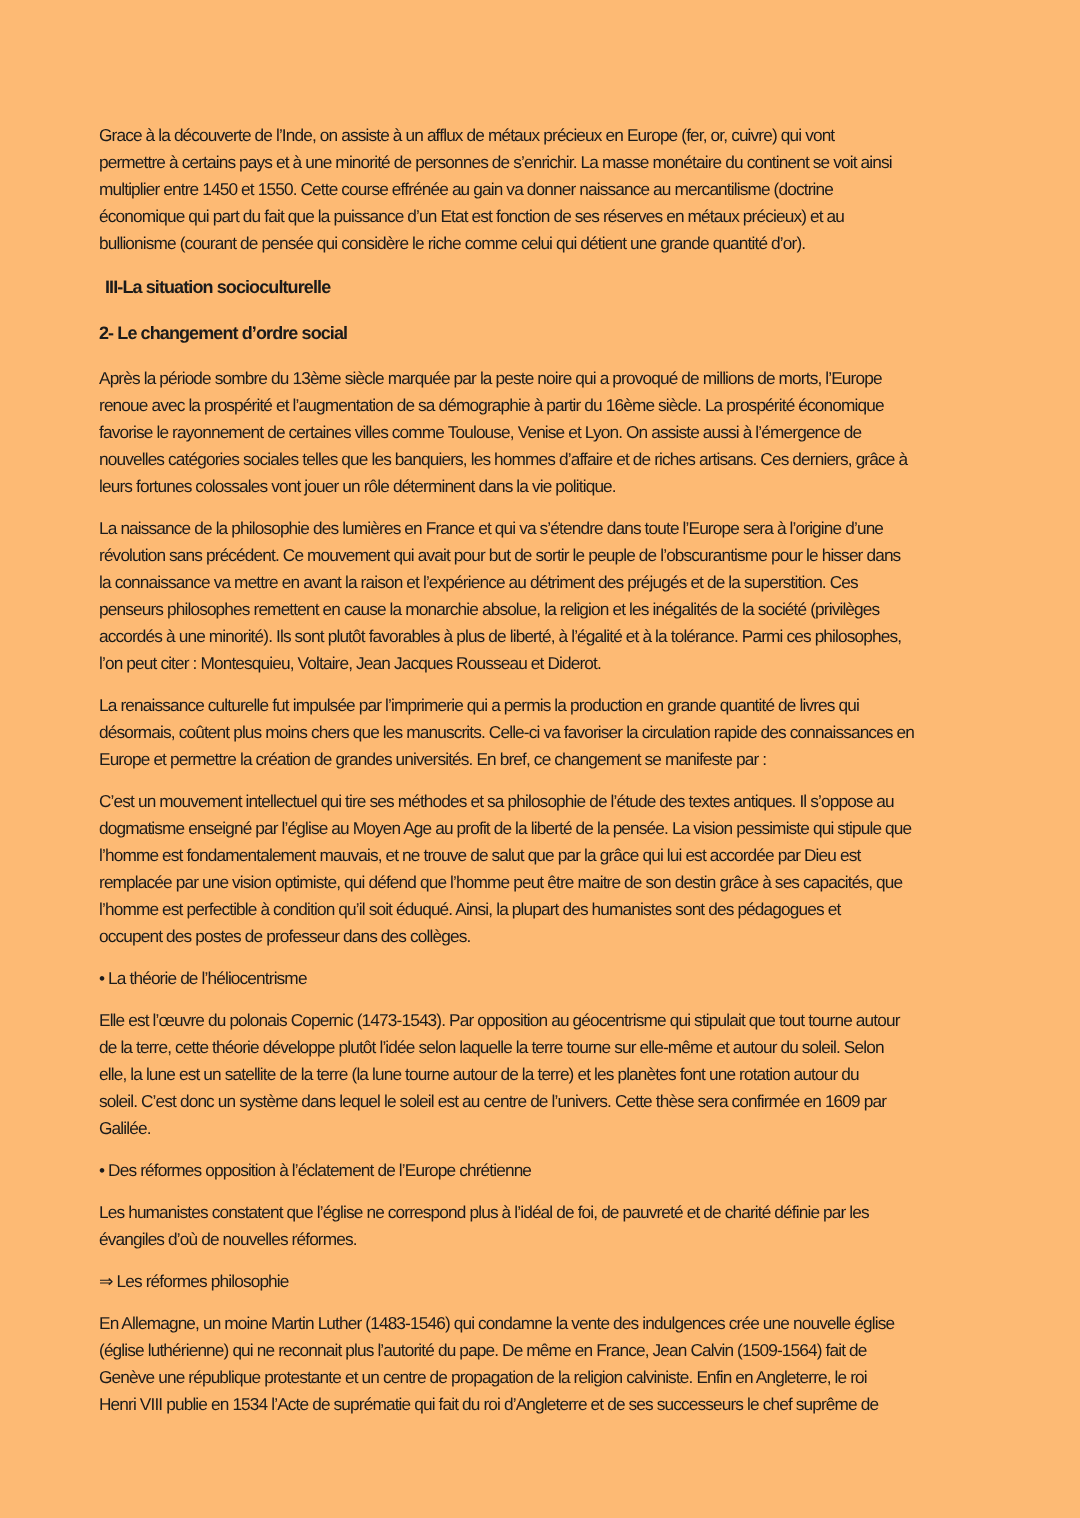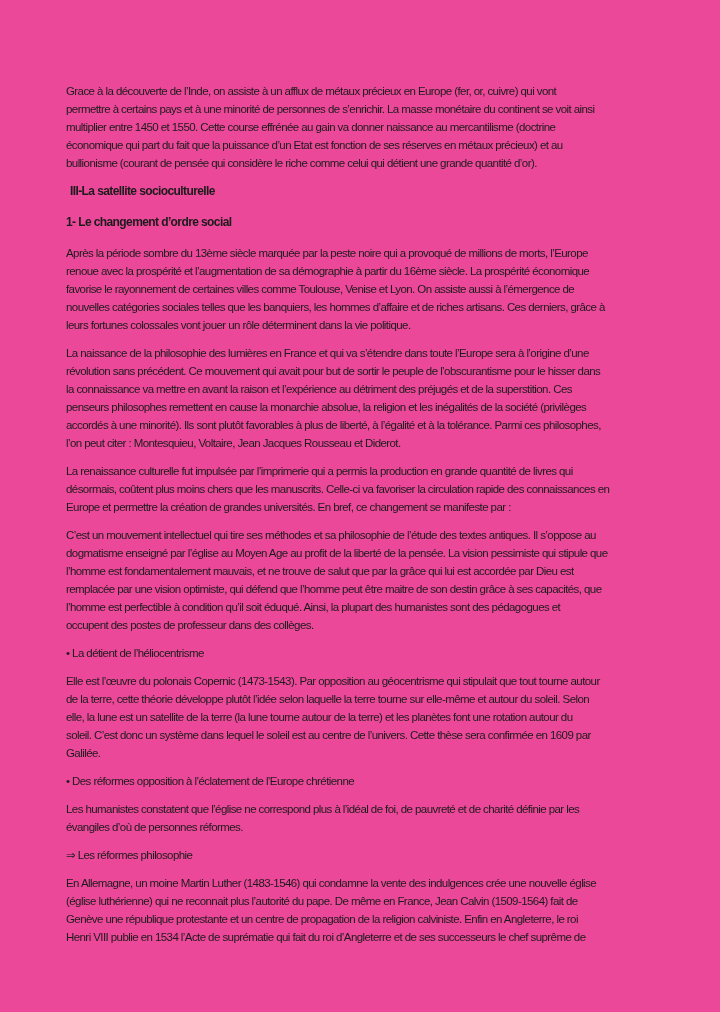--- a/index.html
+++ b/index.html
@@ -1,21 +1,21 @@
 <!DOCTYPE html>
 <html><head>
 <meta charset="utf-8">
 <style>
   html, body { margin: 0; padding: 0; background: #e8e8e8; }
   .page {
     position: relative;
     width: 720px;
     height: 1012px;
     margin: 0 auto;
-    background: #ec4899;
+    background: #fdba74;
     box-sizing: border-box;
     padding: 82px 14px 0 66px;
     overflow: hidden;
     font-family: "Liberation Sans", sans-serif;
     color: #1b1b1b;
   }
   .block {
     white-space: pre;
     font-size: 11.5px;
     line-height: 18px;
@@ -33,50 +33,50 @@
 </head>
 <body>
 
 <div class="page">
   <div>
       <div class="block para">Grace à la découverte de l’Inde, on assiste à un afflux de métaux précieux en Europe (fer, or, cuivre) qui vont
 permettre à certains pays et à une minorité de personnes de s’enrichir. La masse monétaire du continent se voit ainsi
 multiplier entre 1450 et 1550. Cette course effrénée au gain va donner naissance au mercantilisme (doctrine
 économique qui part du fait que la puissance d’un Etat est fonction de ses réserves en métaux précieux) et au
 bullionisme (courant de pensée qui considère le riche comme celui qui détient une grande quantité d’or).</div>
-      <div class="block heading indent">III-La satellite socioculturelle</div>
-      <div class="block heading">1- Le changement d’ordre social</div>
+      <div class="block heading indent">III-La situation socioculturelle</div>
+      <div class="block heading">2- Le changement d’ordre social</div>
       <div class="block para">Après la période sombre du 13ème siècle marquée par la peste noire qui a provoqué de millions de morts, l’Europe
 renoue avec la prospérité et l’augmentation de sa démographie à partir du 16ème siècle. La prospérité économique
 favorise le rayonnement de certaines villes comme Toulouse, Venise et Lyon. On assiste aussi à l’émergence de
 nouvelles catégories sociales telles que les banquiers, les hommes d’affaire et de riches artisans. Ces derniers, grâce à
 leurs fortunes colossales vont jouer un rôle déterminent dans la vie politique.</div>
       <div class="block para">La naissance de la philosophie des lumières en France et qui va s’étendre dans toute l’Europe sera à l’origine d’une
 révolution sans précédent. Ce mouvement qui avait pour but de sortir le peuple de l’obscurantisme pour le hisser dans
 la connaissance va mettre en avant la raison et l’expérience au détriment des préjugés et de la superstition. Ces
 penseurs philosophes remettent en cause la monarchie absolue, la religion et les inégalités de la société (privilèges
 accordés à une minorité). Ils sont plutôt favorables à plus de liberté, à l’égalité et à la tolérance. Parmi ces philosophes,
 l’on peut citer : Montesquieu, Voltaire, Jean Jacques Rousseau et Diderot.</div>
       <div class="block para">La renaissance culturelle fut impulsée par l’imprimerie qui a permis la production en grande quantité de livres qui
 désormais, coûtent plus moins chers que les manuscrits. Celle-ci va favoriser la circulation rapide des connaissances en
 Europe et permettre la création de grandes universités. En bref, ce changement se manifeste par :</div>
       <div class="block para">C’est un mouvement intellectuel qui tire ses méthodes et sa philosophie de l’étude des textes antiques. Il s’oppose au
 dogmatisme enseigné par l’église au Moyen Age au profit de la liberté de la pensée. La vision pessimiste qui stipule que
 l’homme est fondamentalement mauvais, et ne trouve de salut que par la grâce qui lui est accordée par Dieu est
 remplacée par une vision optimiste, qui défend que l’homme peut être maitre de son destin grâce à ses capacités, que
 l’homme est perfectible à condition qu’il soit éduqué. Ainsi, la plupart des humanistes sont des pédagogues et
 occupent des postes de professeur dans des collèges.</div>
-      <div class="block para">• La détient de l’héliocentrisme</div>
+      <div class="block para">• La théorie de l’héliocentrisme</div>
       <div class="block para">Elle est l’œuvre du polonais Copernic (1473-1543). Par opposition au géocentrisme qui stipulait que tout tourne autour
 de la terre, cette théorie développe plutôt l’idée selon laquelle la terre tourne sur elle-même et autour du soleil. Selon
 elle, la lune est un satellite de la terre (la lune tourne autour de la terre) et les planètes font une rotation autour du
 soleil. C’est donc un système dans lequel le soleil est au centre de l’univers. Cette thèse sera confirmée en 1609 par
 Galilée.</div>
       <div class="block para">• Des réformes opposition à l’éclatement de l’Europe chrétienne</div>
       <div class="block para">Les humanistes constatent que l’église ne correspond plus à l’idéal de foi, de pauvreté et de charité définie par les
-évangiles d’où de personnes réformes.</div>
+évangiles d’où de nouvelles réformes.</div>
       <div class="block para">⇒ Les réformes philosophie</div>
       <div class="block para">En Allemagne, un moine Martin Luther (1483-1546) qui condamne la vente des indulgences crée une nouvelle église
 (église luthérienne) qui ne reconnait plus l’autorité du pape. De même en France, Jean Calvin (1509-1564) fait de
 Genève une république protestante et un centre de propagation de la religion calviniste. Enfin en Angleterre, le roi
 Henri VIII publie en 1534 l’Acte de suprématie qui fait du roi d’Angleterre et de ses successeurs le chef suprême de</div>
     </div>
 </div>
 
 </body></html>

